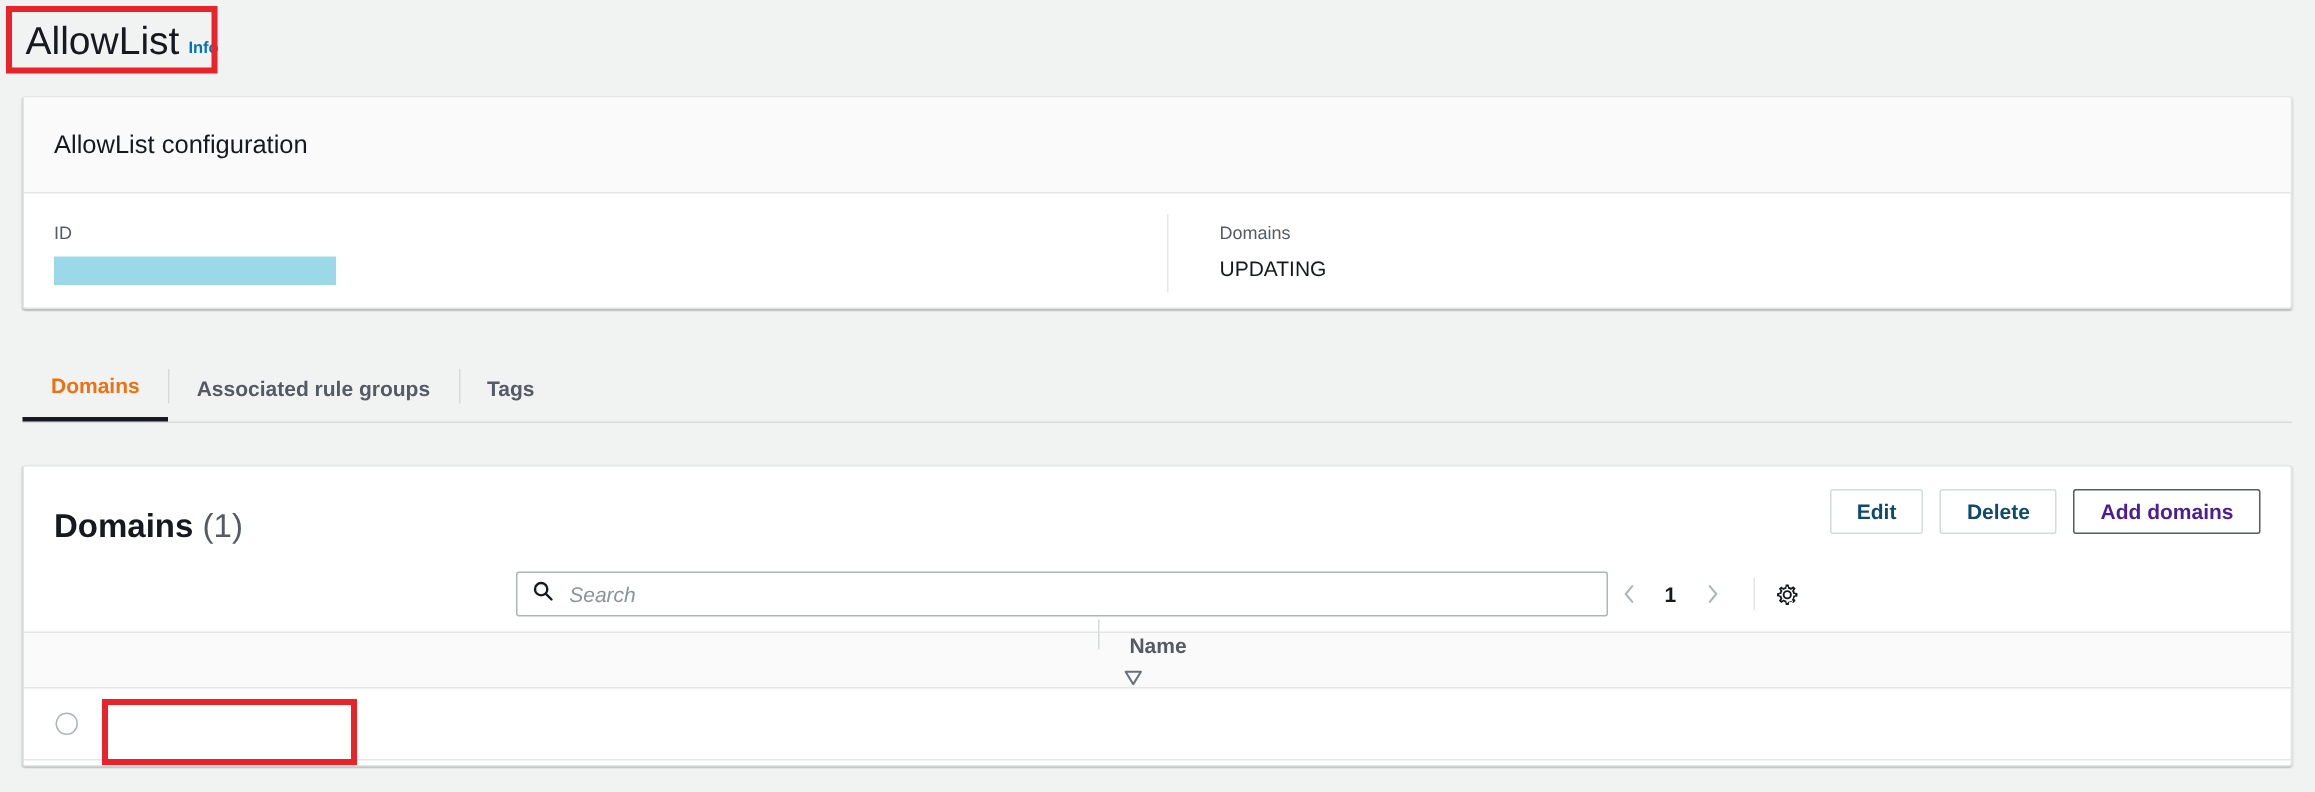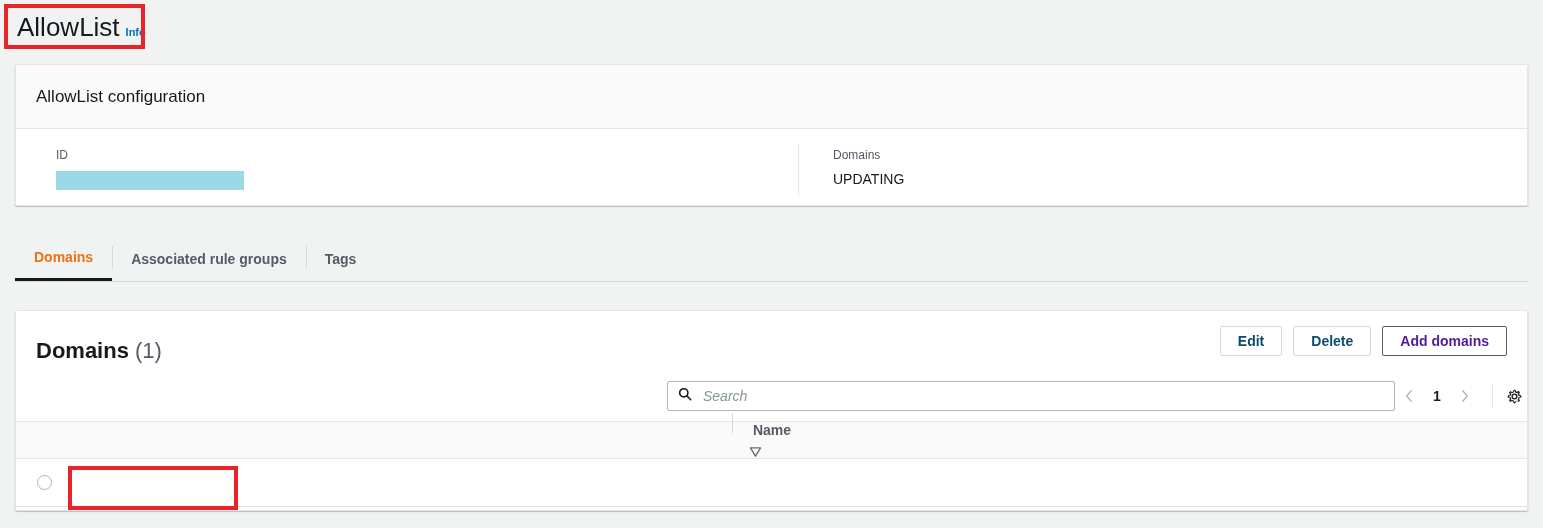--- a/index.html
+++ b/index.html
@@ -73,21 +73,20 @@
   }
   #config-card-title {
     font-size: 17px;
     font-weight: 400;
     color: #16191f;
   }
   #config-card-body {
     display: flex;
     padding: 18px 20px 0 20px;
     height: 77px;
-    margin-left: 20px;
   }
   .detail-col { position: relative; }
   #id-col { width: 742px; }
   #status-col { width: 380px; padding-left: 35px; }
   #status-col::before {
     content: "";
     position: absolute;
     left: 0;
     top: -4px;
     width: 1px;
@@ -183,21 +182,21 @@
   }
   .btn.normal { border: 1px solid #545b64; color: #4c1d95; }
   .btn.disabled { border: 1px solid #d5dbdb; color: #0c4a6e; cursor: default; justify-content: flex-end; }
 
   
   #filter-row {
     height: 50px;
     display: flex;
     align-items: center;
     padding: 0 4px;
-    justify-content: flex-end;
+    justify-content: center;
   }
   #search-box {
     width: 728px;
     height: 30px;
     border: 1px solid #aab7b8;
     border-radius: 2px;
     background: #fff;
     display: flex;
     align-items: center;
     padding: 0 10px;

